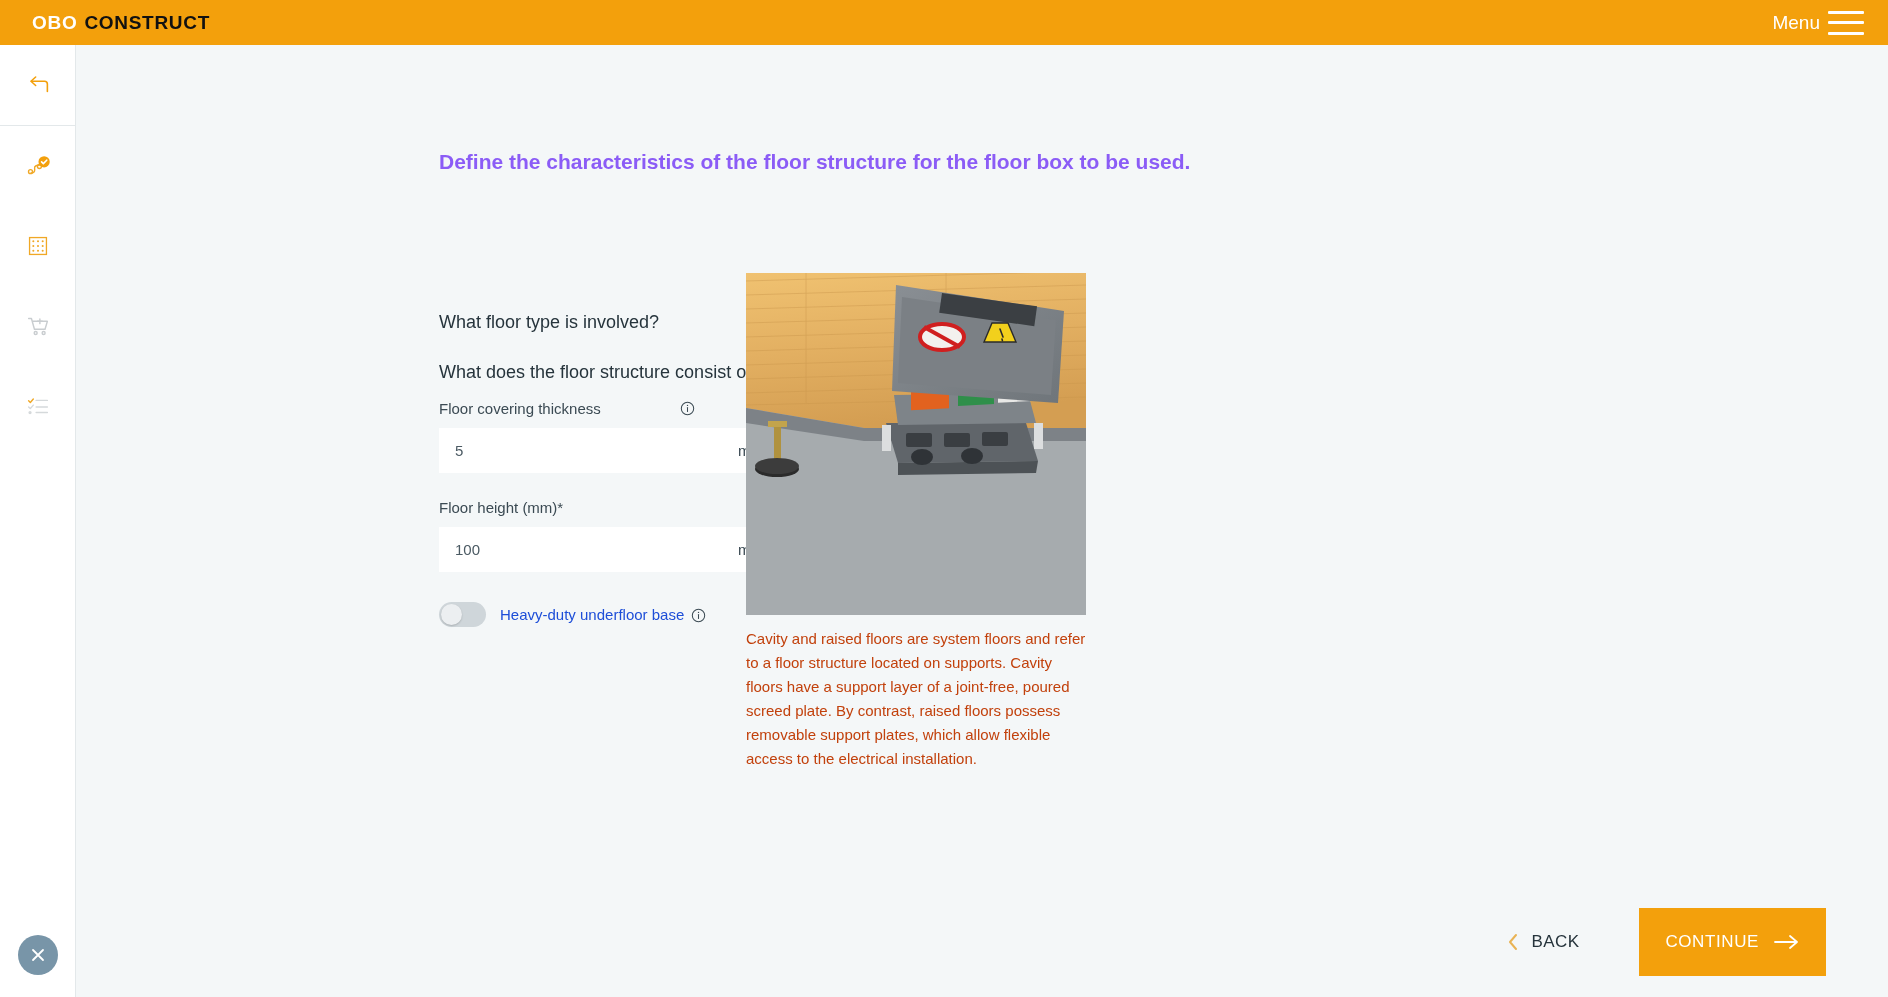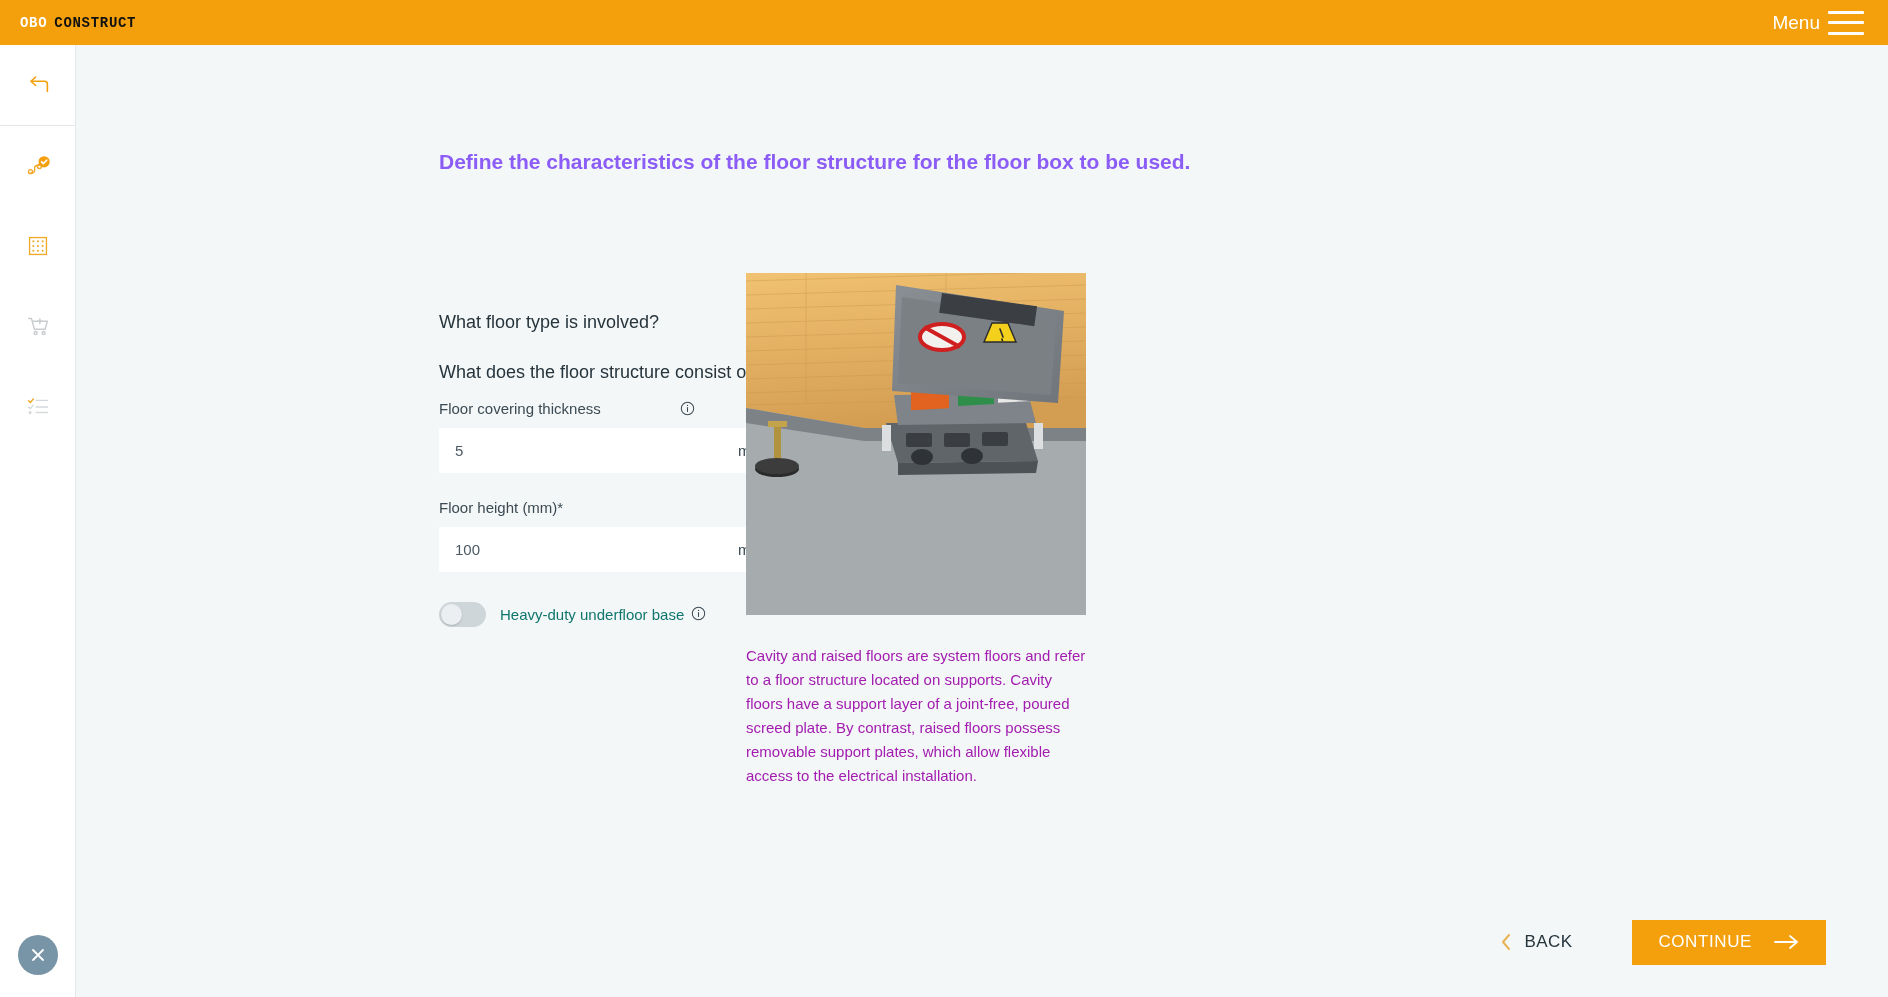--- a/index.html
+++ b/index.html
@@ -11,24 +11,24 @@
   }
 
   
   .topbar {
     position: absolute; top: 0; left: 0;
     width: 1888px; height: 45px;
     background: #f3a00c;
     display: flex; align-items: center;
   }
   .logo {
-    margin-left: 20px;
-    font-size: 14px; font-weight: bold;
+    margin-left: 32px;
+    font-size: 19px; font-weight: bold;
     letter-spacing: 0.7px;
-    font-family: Liberation Mono, monospace;
+    font-family: Liberation Sans, sans-serif;
     white-space: nowrap;
   }
   .logo .obo { color: #ffffff; }
   .logo .construct { color: #111111; margin-left: 7px; }
   .topbar-right {
     margin-left: auto; margin-right: 24px;
     display: flex; align-items: center; gap: 8px;
   }
   .menu-label { color: #ffffff; font-size: 19px; }
   .hamburger { width: 36px; height: 24px; display: flex; flex-direction: column; justify-content: space-between; cursor: pointer; }
@@ -99,57 +99,57 @@
     width: 47px; height: 25px; border-radius: 13px;
     background: #cfd6da;
     position: relative; cursor: pointer; flex: none;
   }
   .toggle .knob {
     position: absolute; left: 2px; top: 2px;
     width: 21px; height: 21px; border-radius: 50%;
     background: #eceff1;
     box-shadow: 0 1px 2px rgba(0,0,0,0.18);
   }
-  .toggle-label { font-size: 15px; color: #0f766e; display: flex; align-items: flex-start; gap: 7px; }
+  .toggle-label { font-size: 15px; color: #1d4ed8; display: flex; align-items: flex-end; gap: 7px; }
 
   .info-i { width: 15px; height: 15px; display: inline-block; vertical-align: middle; }
 
   
   .media-col { position: absolute; left: 670px; top: 228px; width: 340px; }
   .product-img {
     width: 340px; height: 342px;
     display: block;
     background: #cfd2d4;
   }
   .media-desc {
-    margin-top: 29px;
+    margin-top: 12px;
     width: 342px;
-    font-size: 15px; line-height: 24px; color: #a21caf;
+    font-size: 15px; line-height: 24px; color: #c2410c;
   }
 
   
   .footer {
     position: absolute; left: 0; bottom: 0;
     width: 1812px; height: 110px;
     display: flex; align-items: center; justify-content: flex-end;
     padding-right: 62px; gap: 0;
   }
   .back-btn {
     display: flex; align-items: flex-start; gap: 12px;
     font-size: 17px; color: #26343c; letter-spacing: 0.4px;
     background: none; border: none; cursor: pointer;
     padding: 14px 22px;
     font-family: "Liberation Sans", sans-serif;
   }
   .continue-btn {
     margin-left: 38px;
-    display: flex; align-items: center; gap: 22px;
+    display: flex; align-items: center; gap: 15px;
     background: #f3a00c; border: none; cursor: pointer;
     color: #ffffff; font-size: 17px; letter-spacing: 0.6px;
-    height: 45px; padding: 0 26px;
+    height: 68px; padding: 0 26px;
     font-family: "Liberation Sans", sans-serif;
   }
 </style>
 </head>
 <body>
 
 <div class="topbar">
   <div class="logo">
     <span class="obo">OBO</span><span class="construct">CONSTRUCT</span>
   </div>

